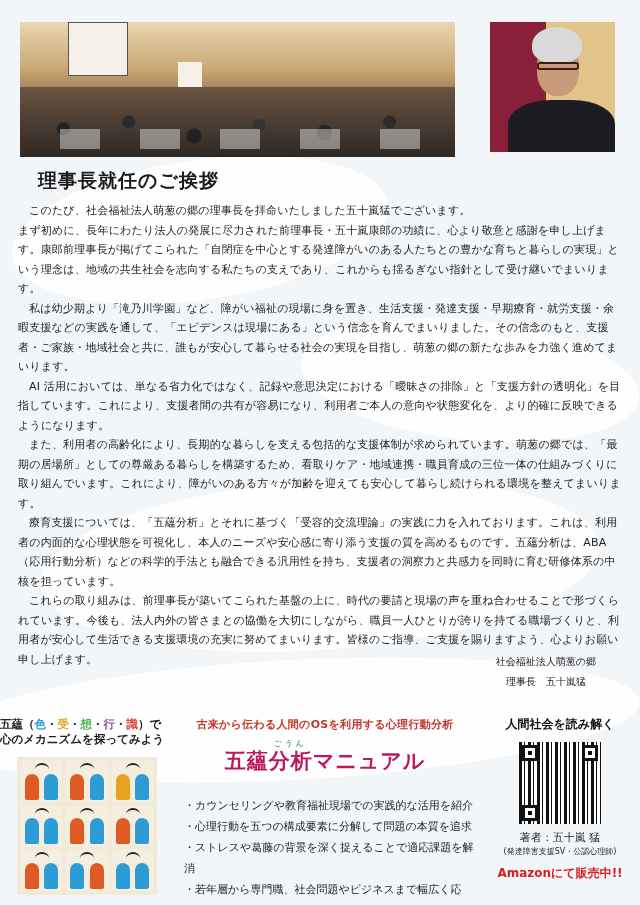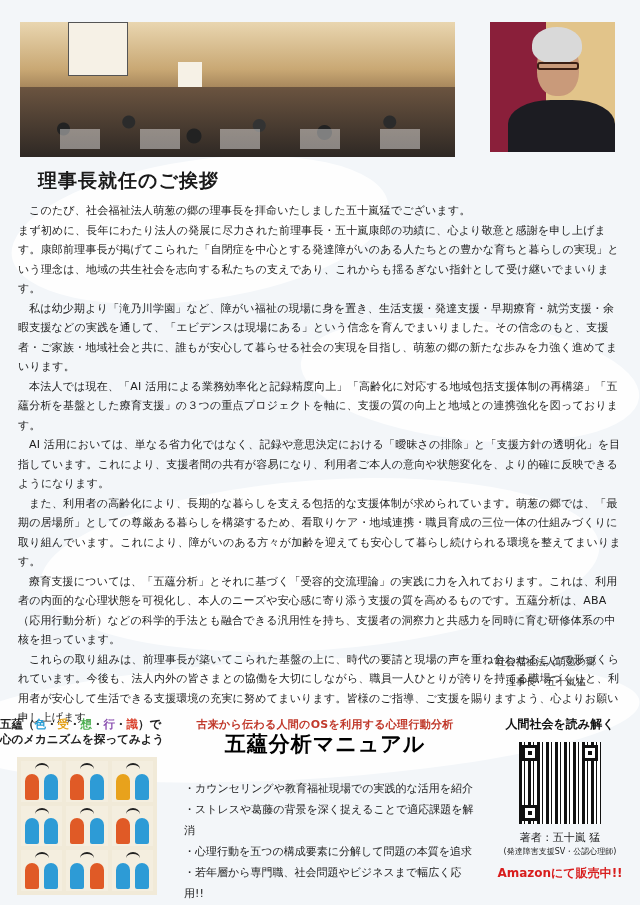--- a/index.html
+++ b/index.html
@@ -60,21 +60,21 @@
   .grid9 { position:absolute; left:17px; top:40px; width:140px; height:138px; background:#f1ead8;
     display:grid; grid-template-columns:repeat(3,1fr); grid-template-rows:repeat(3,1fr); gap:4px; padding:4px; box-sizing:border-box; }
   .grid9 .cell { position:relative; background:#f4eedf; overflow:hidden; }
   .grid9 .cell .f1 { position:absolute; left:4px; bottom:2px; width:14px; height:26px; border-radius:7px 7px 2px 2px; background:#e05a26; }
   .grid9 .cell .f2 { position:absolute; right:4px; bottom:2px; width:14px; height:26px; border-radius:7px 7px 2px 2px; background:#2d9bd6; }
   .grid9 .cell .ray { position:absolute; left:14px; top:2px; width:14px; height:10px; border-top:2px solid #222; border-radius:50%; }
 
   .ad-mid { position:absolute; left:170px; top:717px; width:310px; text-align:center; }
   .ad-mid .tagline { color:#c0392b; font-size:11px; font-weight:bold; letter-spacing:0.3px; }
   .ad-mid .ruby { color:#1f7a3a; font-size:8px; margin-top:6px; letter-spacing:3px; margin-left:-70px; }
-  .ad-mid .booktitle { color:#000000; font-size:21px; font-weight:bold; letter-spacing:1px; line-height:24px; }
+  .ad-mid .booktitle { color:#be185d; font-size:21px; font-weight:bold; letter-spacing:1px; line-height:24px; }
   .ad-mid ul { list-style:none; padding:0; margin:22px 0 0 14px; text-align:left; font-size:11px; line-height:21px; color:#222; }
   .ad-mid li::before { content:"・"; }
 
   .ad-right { position:absolute; left:480px; top:717px; width:160px; text-align:center; }
   .ad-right .head { font-size:12px; font-weight:bold; line-height:15px; color:#111; }
   .qr { position:relative; width:76px; height:76px; margin:10px auto 0; background:#fff; padding:3px; box-sizing:content-box;
     background-image:
       repeating-linear-gradient(90deg, #111 0 3px, transparent 3px 5px, #111 5px 6px, transparent 6px 9px),
       repeating-linear-gradient(0deg, transparent 0 2px, #fff 2px 4px, transparent 4px 7px);
     background-blend-mode:normal; }
@@ -106,21 +106,20 @@
     <div class="glasses"></div>
   </div>
 </div>
 
 <h1 class="title" style="margin:0;">理事長就任のご挨拶</h1>
 
 <div class="body-text">
   <p>このたび、社会福祉法人萌葱の郷の理事長を拝命いたしました五十嵐猛でございます。</p>
   <p class="noindent">まず初めに、長年にわたり法人の発展に尽力された前理事長・五十嵐康郎の功績に、心より敬意と感謝を申し上げます。康郎前理事長が掲げてこられた「自閉症を中心とする発達障がいのある人たちとの豊かな育ちと暮らしの実現」という理念は、地域の共生社会を志向する私たちの支えであり、これからも揺るぎない指針として受け継いでまいります。</p>
   <p>私は幼少期より「滝乃川学園」など、障がい福祉の現場に身を置き、生活支援・発達支援・早期療育・就労支援・余暇支援などの実践を通して、「エビデンスは現場にある」という信念を育んでまいりました。その信念のもと、支援者・ご家族・地域社会と共に、誰もが安心して暮らせる社会の実現を目指し、萌葱の郷の新たな歩みを力強く進めてまいります。</p>
-  <p>本法人では現在、「AI 活用による業務効率化と記録精度向上」「高齢化に対応する地域包括支援体制の再構築」「五蘊分析を基盤とした療育支援」の３つの重点プロジェクトを軸に、支援の質の向上と地域との連携強化を図っております。</p>
   <p>AI 活用においては、単なる省力化ではなく、記録や意思決定における「曖昧さの排除」と「支援方針の透明化」を目指しています。これにより、支援者間の共有が容易になり、利用者ご本人の意向や状態変化を、より的確に反映できるようになります。</p>
   <p>また、利用者の高齢化により、長期的な暮らしを支える包括的な支援体制が求められています。萌葱の郷では、「最期の居場所」としての尊厳ある暮らしを構築するため、看取りケア・地域連携・職員育成の三位一体の仕組みづくりに取り組んでいます。これにより、障がいのある方々が加齢を迎えても安心して暮らし続けられる環境を整えてまいります。</p>
   <p>療育支援については、「五蘊分析」とそれに基づく「受容的交流理論」の実践に力を入れております。これは、利用者の内面的な心理状態を可視化し、本人のニーズや安心感に寄り添う支援の質を高めるものです。五蘊分析は、ABA（応用行動分析）などの科学的手法とも融合できる汎用性を持ち、支援者の洞察力と共感力を同時に育む研修体系の中核を担っています。</p>
   <p>これらの取り組みは、前理事長が築いてこられた基盤の上に、時代の要請と現場の声を重ね合わせることで形づくられています。今後も、法人内外の皆さまとの協働を大切にしながら、職員一人ひとりが誇りを持てる職場づくりと、利用者が安心して生活できる支援環境の充実に努めてまいります。皆様のご指導、ご支援を賜りますよう、心よりお願い申し上げます。</p>
 </div>
 
 <div class="signature">
   <div>社会福祉法人萌葱の郷</div>
   <div>理事長　五十嵐猛</div>
 </div>
@@ -174,25 +173,26 @@
     <div class="cell">
         <div class="ray"></div>
         <div class="f1" style="background:#2d9bd6"></div>
         <div class="f2"></div>
       </div>
   </div>
 </div>
 
 <div class="ad-mid">
   <div class="tagline">古来から伝わる人間のOSを利用する心理行動分析</div>
+  <div class="ruby">ごうん</div>
   <div class="booktitle">五蘊分析マニュアル</div>
   <ul>
     <li>カウンセリングや教育福祉現場での実践的な活用を紹介</li>
+    <li>心理行動を五つの構成要素に分解して問題の本質を追求</li>
     <li>ストレスや葛藤の背景を深く捉えることで適応課題を解消</li>
-    <li>心理行動を五つの構成要素に分解して問題の本質を追求</li>
     <li>若年層から専門職、社会問題やビジネスまで幅広く応用!!</li>
   </ul>
 </div>
 
 <div class="ad-right">
   <div class="head">
     <div>人間社会を読み解く</div>
   </div>
   <div class="qr">
     <div class="finder" style="left:3px;top:3px;"></div>

